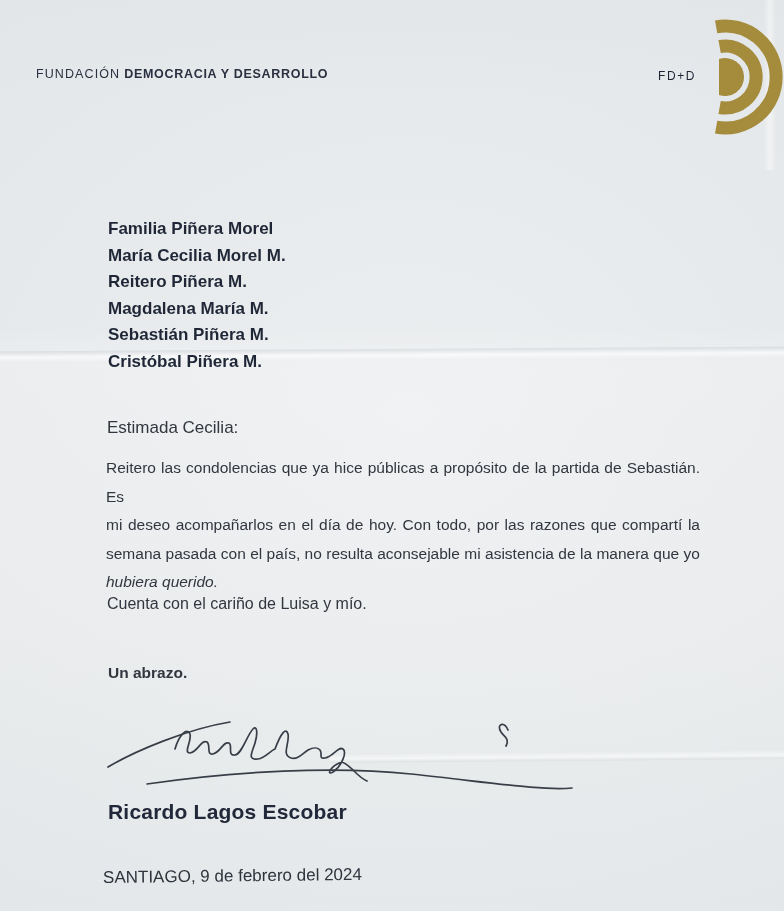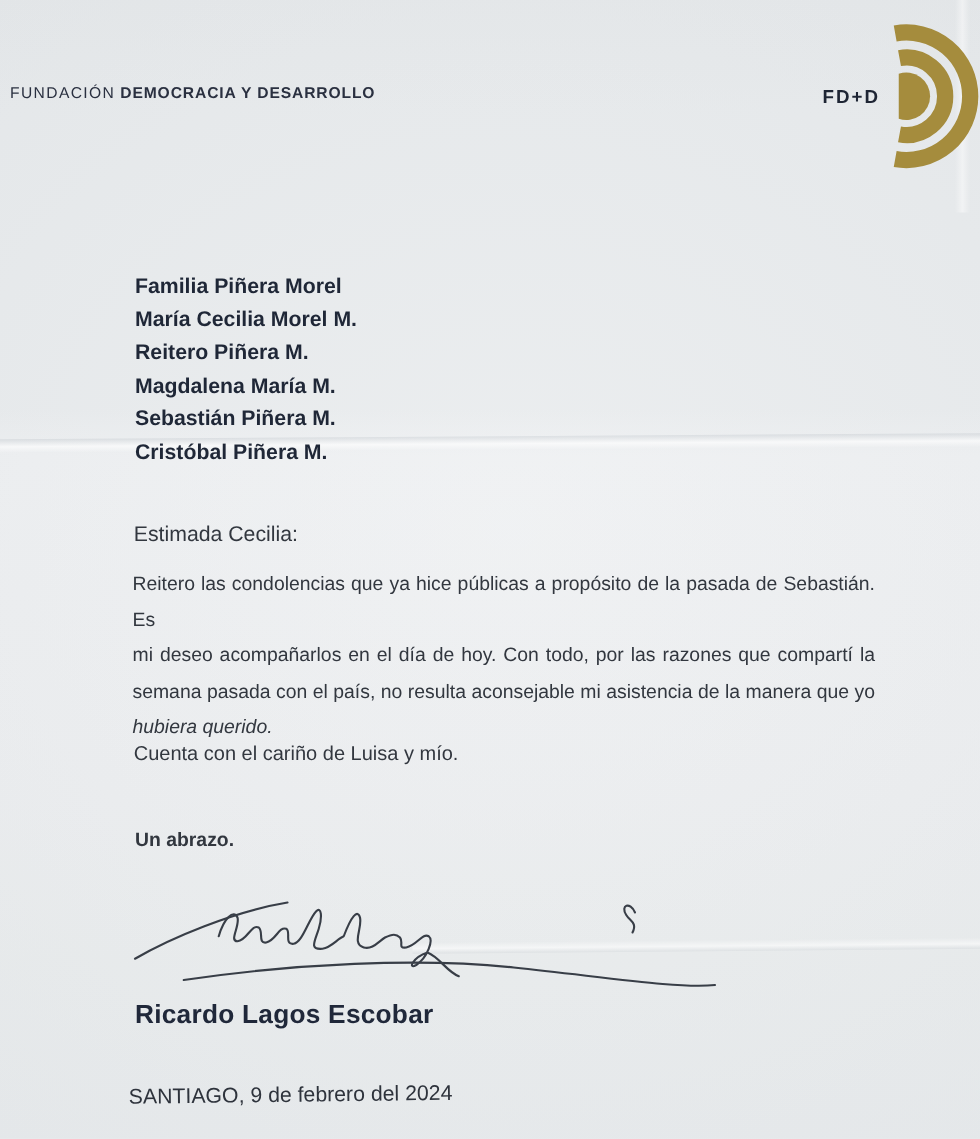--- a/index.html
+++ b/index.html
@@ -27,28 +27,28 @@
     top:752px;height:9px;left:330px;transform:rotate(-0.5deg);
     background:linear-gradient(180deg, rgba(255,255,255,0) 0%, rgba(255,255,255,0.55) 55%, rgba(188,194,200,0.22) 100%);
   }
   .edge-sheen{
     position:absolute;top:0;right:8px;width:12px;height:170px;pointer-events:none;
     background:linear-gradient(90deg, rgba(255,255,255,0) 0%, rgba(255,255,255,0.45) 50%, rgba(255,255,255,0) 100%);
   }
 
   
   .org-name{
-    position:absolute;left:8px;top:67px;
+    position:absolute;left:36px;top:67px;
     font-size:12.5px;color:#2a3040;white-space:nowrap;
   }
   .org-light{font-weight:400;letter-spacing:1.1px;}
   .org-bold{font-weight:700;letter-spacing:0.7px;margin-left:4px;}
   .logo-text{
     position:absolute;left:658px;top:69px;
-    font-size:15px;font-weight:700;letter-spacing:1.6px;color:#1e2534;
+    font-size:12px;font-weight:400;letter-spacing:1.6px;color:#1e2534;
   }
   .logo-arcs{position:absolute;left:700px;top:11px;}
 
   
   .recipients{
     position:absolute;left:108px;top:216px;
     font-size:17px;font-weight:700;color:#1f2737;line-height:26.6px;
   }
 
   
@@ -110,21 +110,21 @@
     <div>María Cecilia Morel M.</div>
     <div>Reitero Piñera M.</div>
     <div>Magdalena María M.</div>
     <div>Sebastián Piñera M.</div>
     <div>Cristóbal Piñera M.</div>
   </div>
 
   <div class="salutation">Estimada Cecilia:</div>
 
   <div class="paragraph">
-    <div class="jline">Reitero las condolencias que ya hice públicas a propósito de la pasada de Sebastián.  Es</div>
+    <div class="jline">Reitero las condolencias que ya hice públicas a propósito de la partida de Sebastián.  Es</div>
     <div class="jline">mi deseo acompañarlos en el día de hoy.  Con todo, por las razones que compartí la</div>
     <div class="jline">semana pasada con el país, no resulta aconsejable mi asistencia de la manera  que yo</div>
     <div class="jline-last">hubiera querido.</div>
   </div>
 
   <div class="closing-line">Cuenta con el cariño de Luisa y mío.</div>
   <div class="farewell">Un abrazo.</div>
 
   <svg class="signature" width="500" height="100" viewBox="0 0 500 100" aria-hidden="true">
     <g fill="none" stroke="#2a303a" stroke-width="1.7" stroke-linecap="round" stroke-linejoin="round" opacity="0.92">

